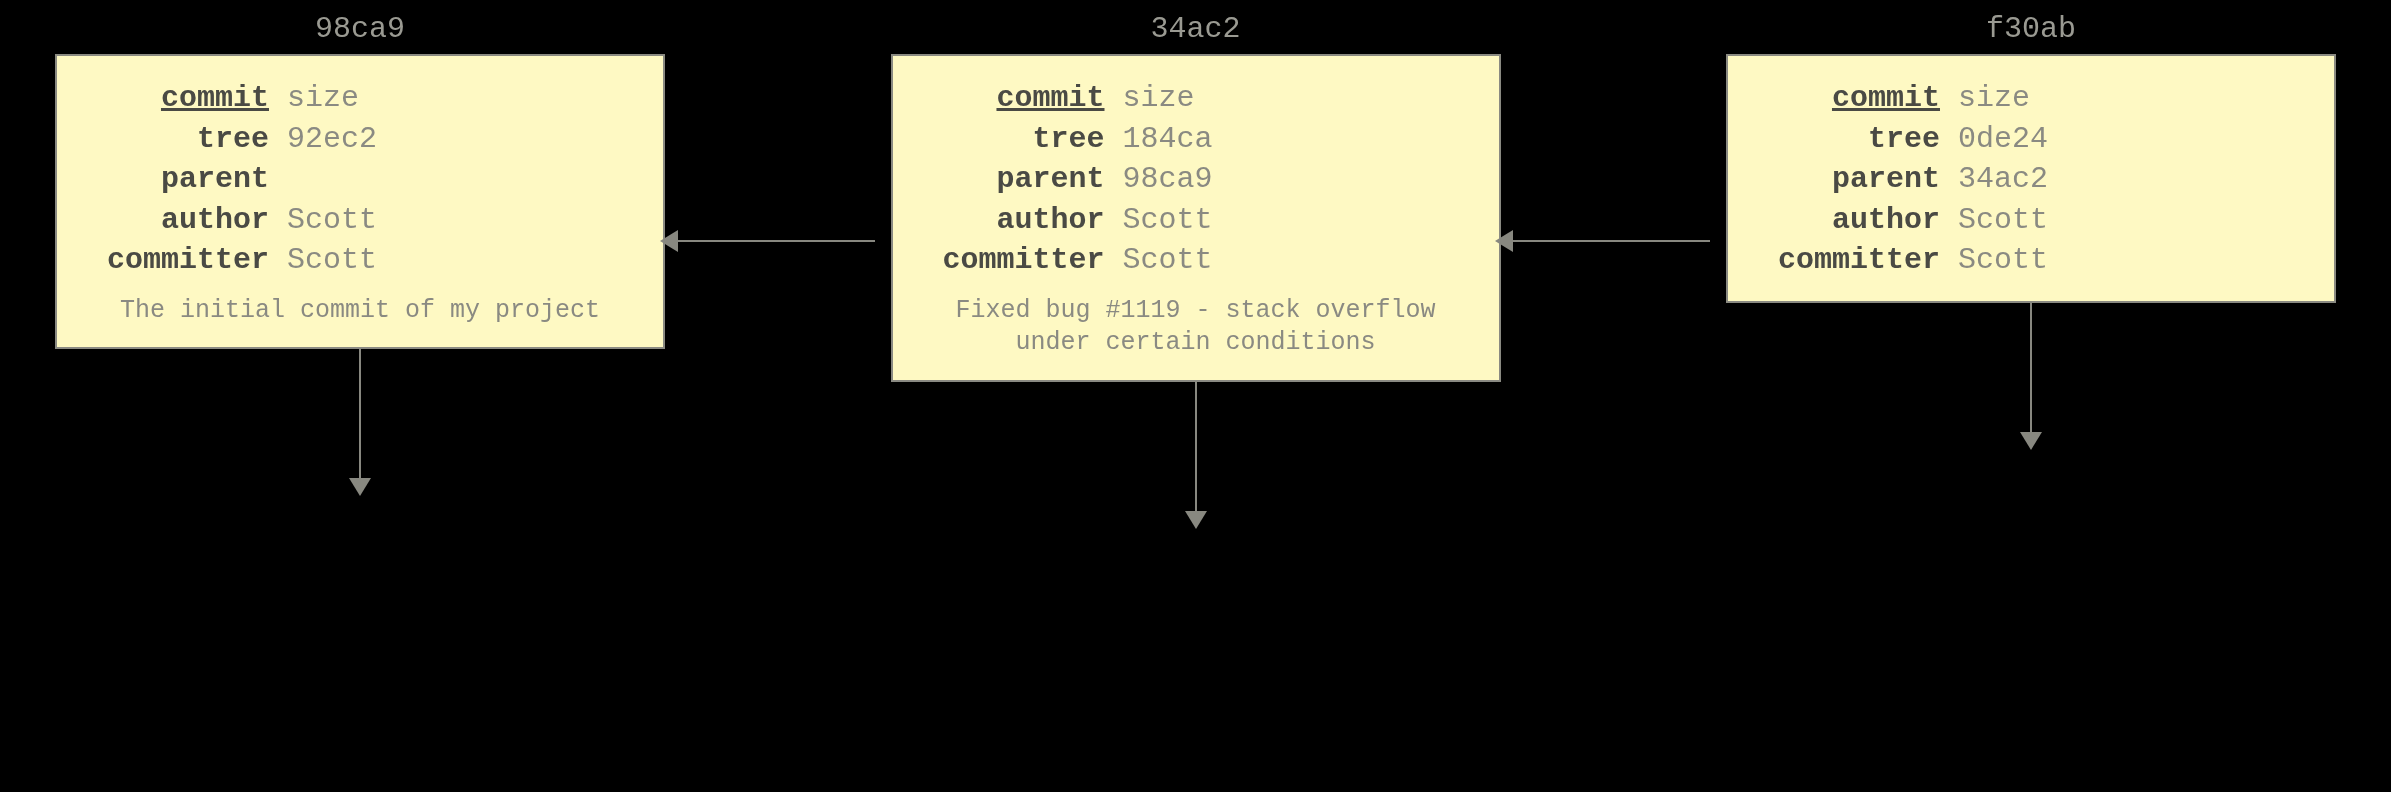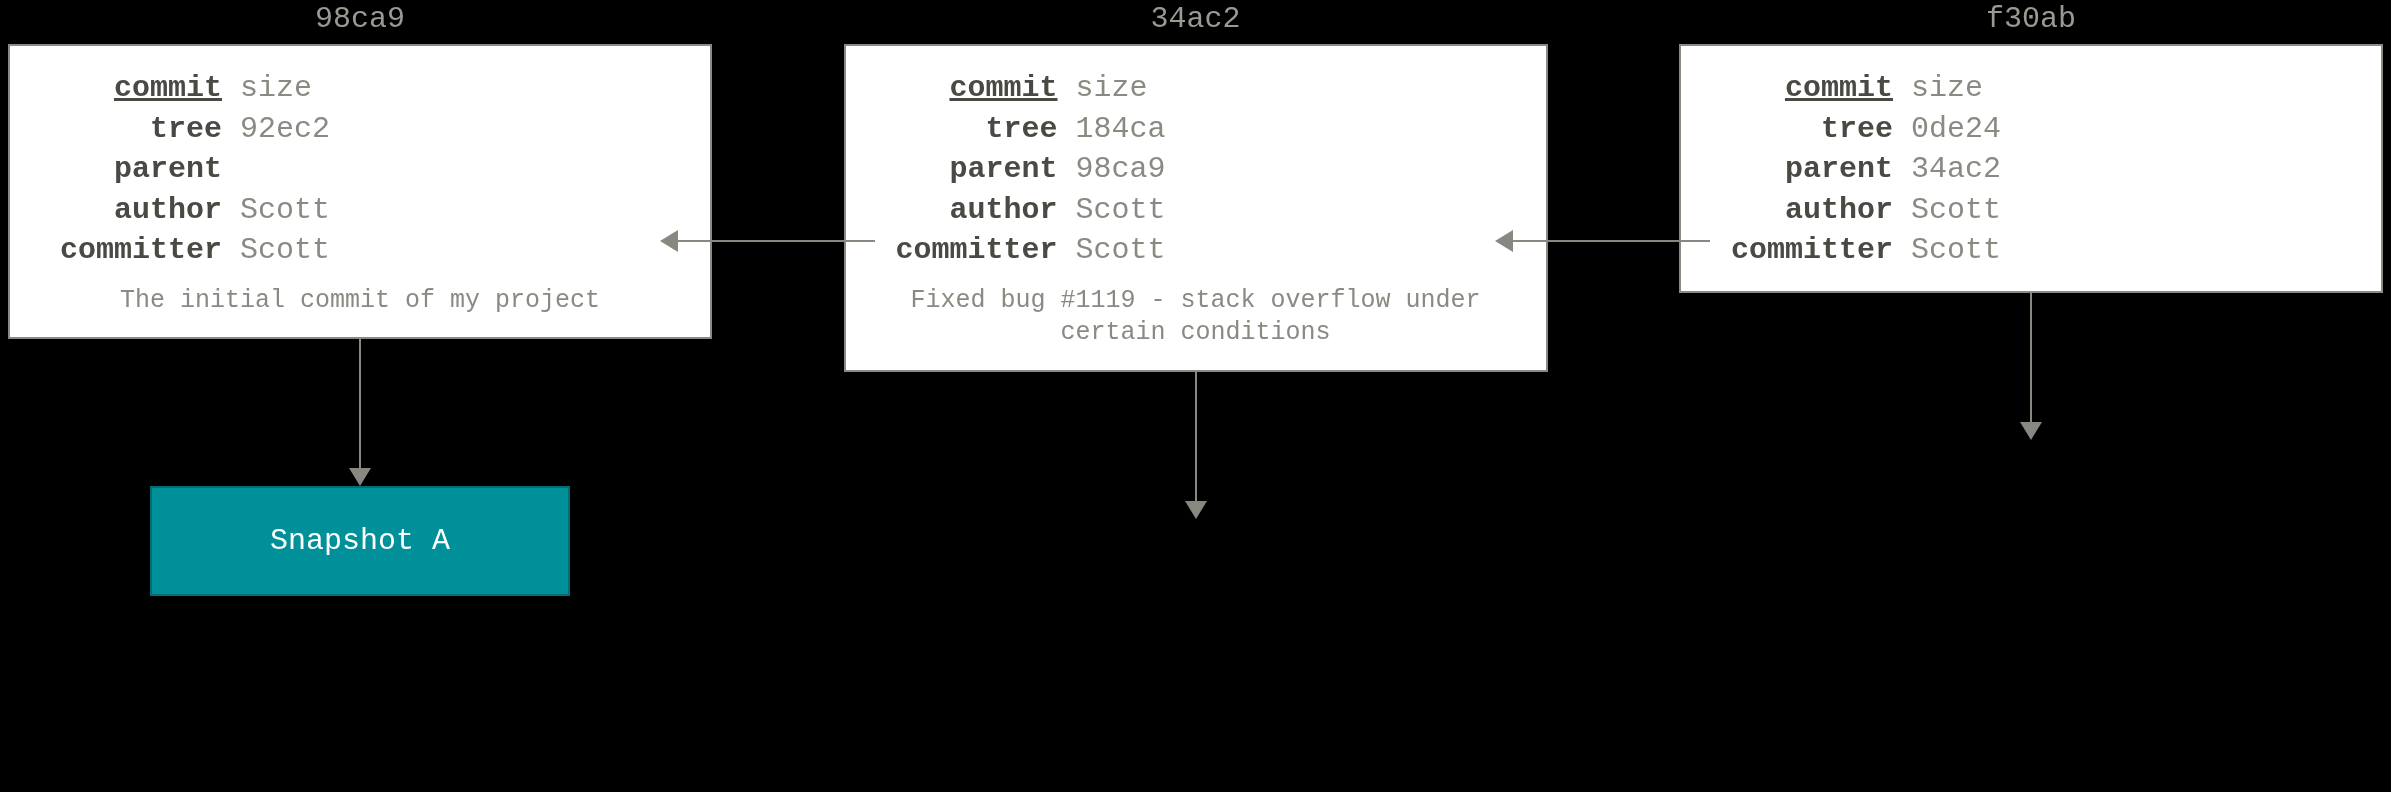--- a/index.html
+++ b/index.html
@@ -11,42 +11,42 @@
       background: #000;
       font-family: 'Courier New', Courier, monospace;
       width: 2391px;
       height: 792px;
       position: relative;
     }
     .container {
       display: flex;
       justify-content: space-between;
       align-items: flex-start;
-      padding: 2px 40px 40px 40px;
+      padding: 12px 40px 40px 40px;
       gap: 0;
       height: 100%;
       position: relative;
     }
     .commit-column {
       display: flex;
       flex-direction: column;
       align-items: center;
       width: 640px;
       position: relative;
     }
     .hash-label {
       color: #9a9a92;
       font-size: 30px;
       margin-bottom: 8px;
       font-family: 'Courier New', Courier, monospace;
     }
     .commit-box {
-      background: #ffffff;
+      background: #fef9c3;
       border: 2px solid #8a8a82;
-      width: 704px;
+      width: 610px;
       padding: 22px 30px 20px 30px;
       display: flex;
       flex-direction: column;
     }
     .commit-row {
       display: flex;
       font-size: 30px;
       line-height: 1.35;
       font-family: 'Courier New', Courier, monospace;
     }
@@ -163,21 +163,20 @@
       <div class="commit-row">
         <span class="commit-key">committer</span>
         <span class="commit-value">Scott</span>
       </div>
       <div class="commit-message">The initial commit of my project</div>
     </div>
     <div class="arrow-down">
       <div class="arrow-down-line"></div>
       <div class="arrow-down-head"></div>
     </div>
-    <div class="snapshot-box">Snapshot A</div>
   </div>
 
   <div class="commit-column">
     <div class="hash-label">34ac2</div>
     <div class="commit-box">
       <div class="commit-row">
         <span class="commit-key underline">commit</span>
         <span class="commit-value">size</span>
       </div>
       <div class="commit-row">

